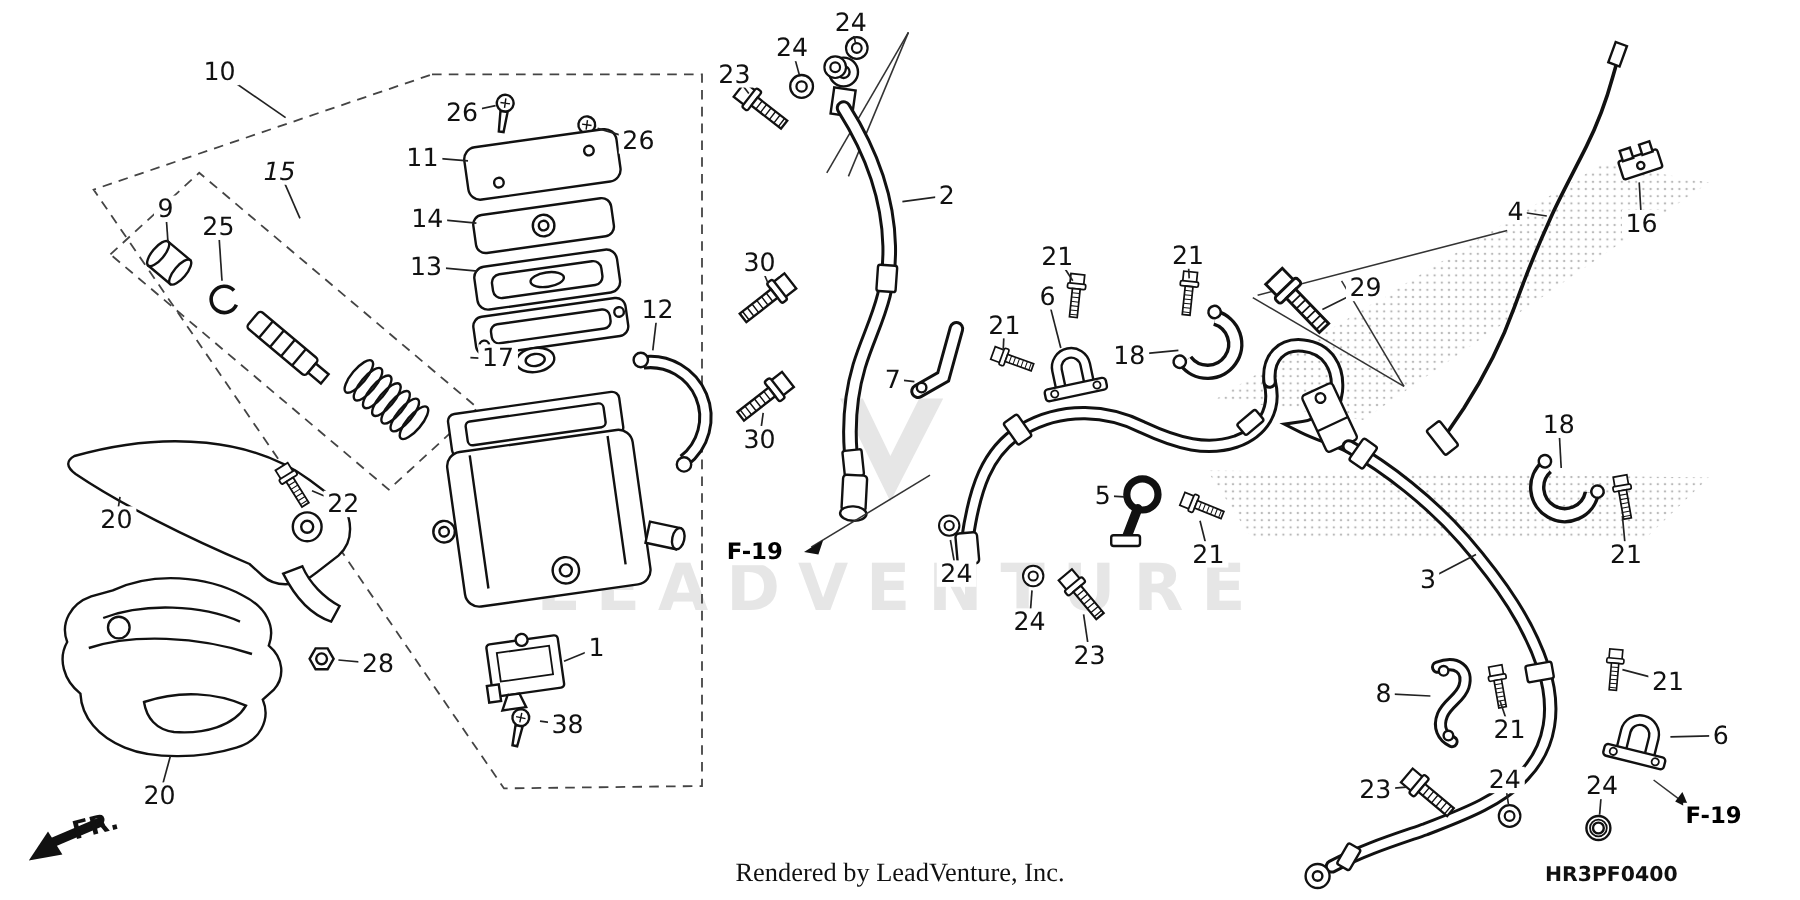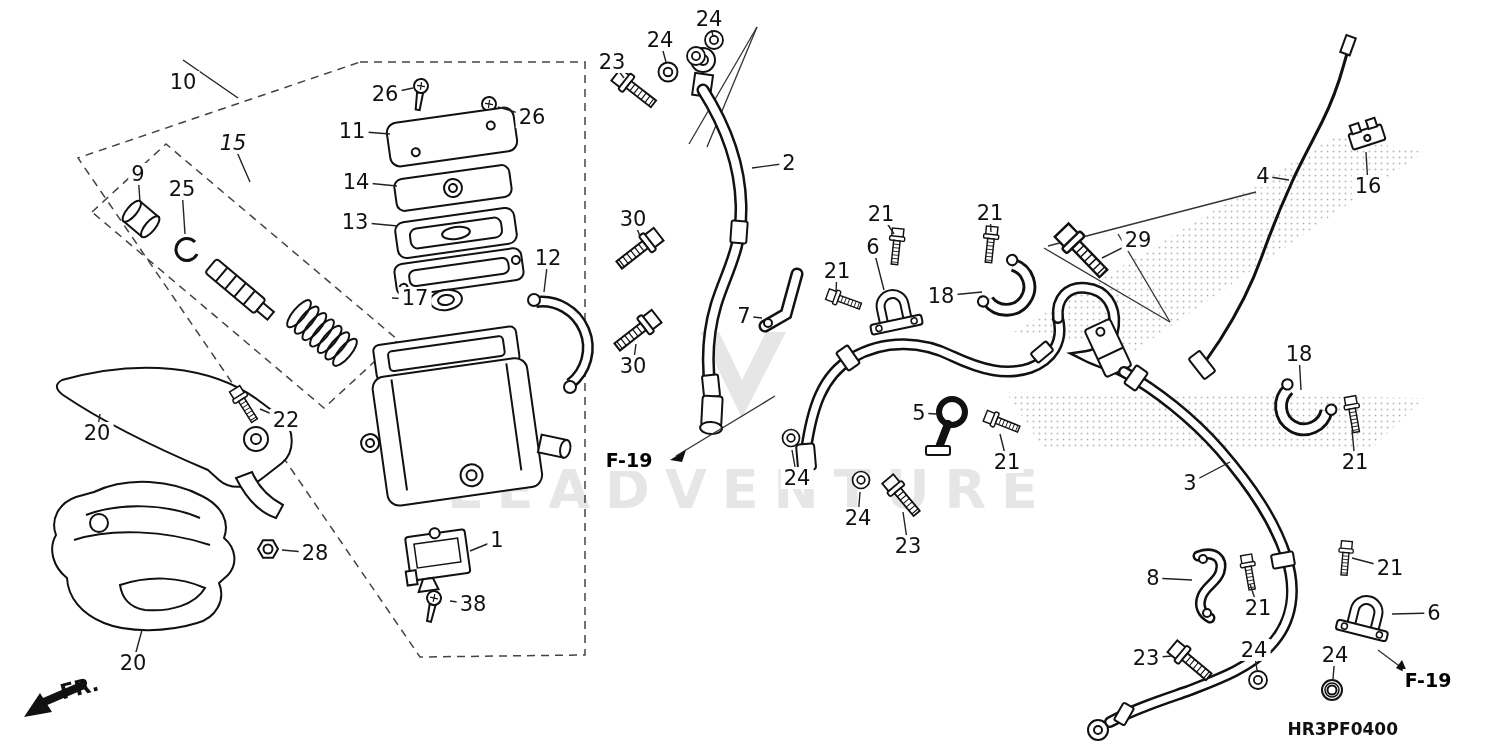--- a/index.html
+++ b/index.html
@@ -403,21 +403,21 @@
       <line x1="473" y1="604" x2="450" y2="601"></line>
       <line x1="1258" y1="608" x2="1250" y2="584"></line>
       <line x1="1434" y1="613" x2="1392" y2="614"></line>
       <line x1="133" y1="663" x2="142" y2="630"></line>
       <line x1="1146" y1="658" x2="1172" y2="656"></line>
       <line x1="1254" y1="650" x2="1257" y2="670"></line>
       <line x1="1335" y1="655" x2="1333" y2="679"></line>
     </svg>
 
   <div id="callout-layer">
-      <div class="callout" style="left: 183px; top: 60px; margin-top: 22px;">10</div>
+      <div class="callout" style="left: 183px; top: 60px;">10</div>
       <div class="callout" style="left: 385px; top: 94px;">26</div>
       <div class="callout" style="left: 532px; top: 117px;">26</div>
       <div class="callout" style="left: 612px; top: 62px;">23</div>
       <div class="callout" style="left: 660px; top: 40px;">24</div>
       <div class="callout" style="left: 709px; top: 19px;">24</div>
       <div class="callout" style="left: 352px; top: 131px;">11</div>
       <div class="callout" style="left: 233px; top: 143px; font-style: italic;">15</div>
       <div class="callout" style="left: 789px; top: 163px;">2</div>
       <div class="callout" style="left: 138px; top: 174px;">9</div>
       <div class="callout" style="left: 1263px; top: 176px;">4</div>
@@ -455,14 +455,15 @@
       <div class="callout" style="left: 1434px; top: 613px;">6</div>
       <div class="callout" style="left: 133px; top: 663px;">20</div>
       <div class="callout" style="left: 1146px; top: 658px;">23</div>
       <div class="callout" style="left: 1254px; top: 650px;">24</div>
       <div class="callout" style="left: 1335px; top: 655px;">24</div>
       <div class="refmark" style="left: 629px; top: 460px;">F-19</div>
       <div class="refmark" style="left: 1428px; top: 680px;">F-19</div>
     </div>
 
   <div class="fr">FR.</div>
+  <div class="footer">Rendered by LeadVenture, Inc.</div>
   <div class="code">HR3PF0400</div>
 </div>
 
 </body></html>

